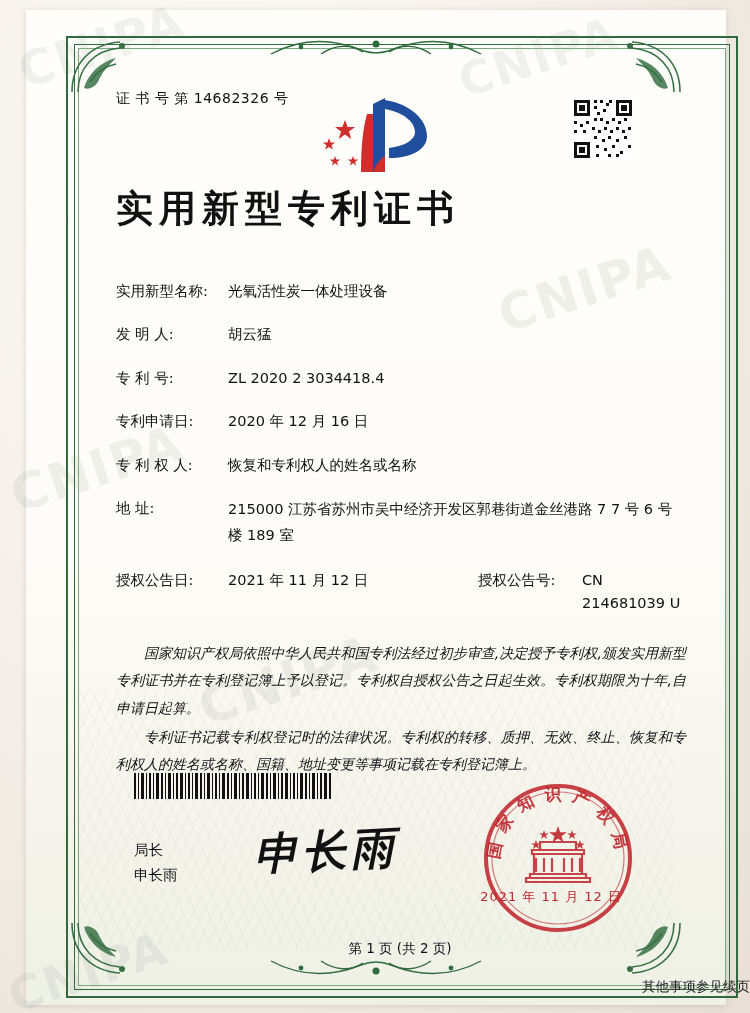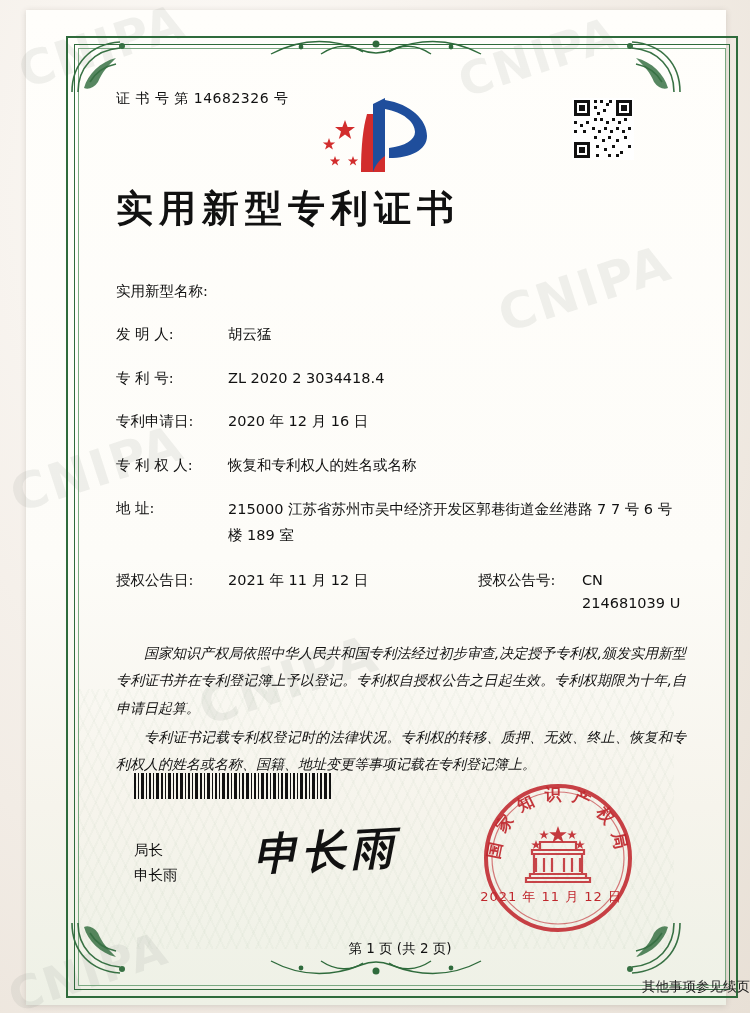--- a/index.html
+++ b/index.html
@@ -364,20 +364,21 @@
     <div class="content">
 
       <div class="cert-no">证 书 号 第 14682326 号</div>
 
       <div class="title">实用新型专利证书</div>
 
       <div class="fields">
 
         <div class="frow">
           <div class="flabel">实用新型名称:</div>
+          <div class="fvalue">光氧活性炭一体处理设备</div>
         </div>
 
         <div class="frow">
           <div class="flabel">发  明  人:</div>
           <div class="fvalue">胡云猛</div>
         </div>
 
         <div class="frow">
           <div class="flabel">专  利  号:</div>
           <div class="fvalue">ZL 2020 2 3034418.4</div>

